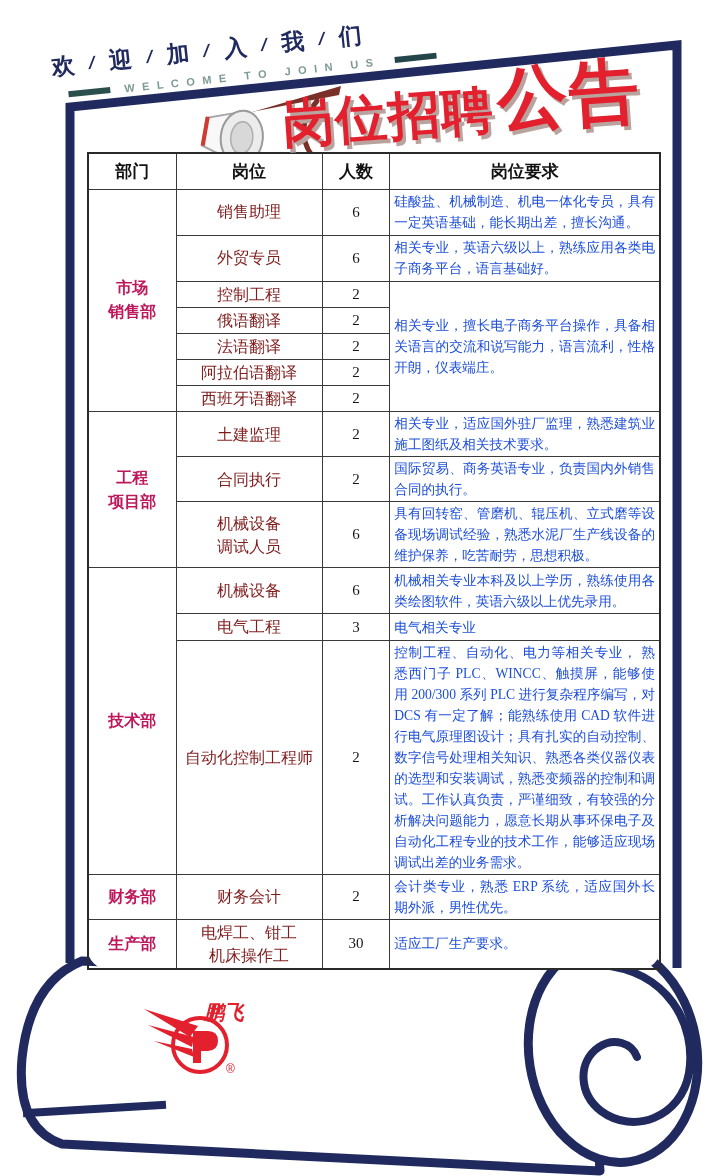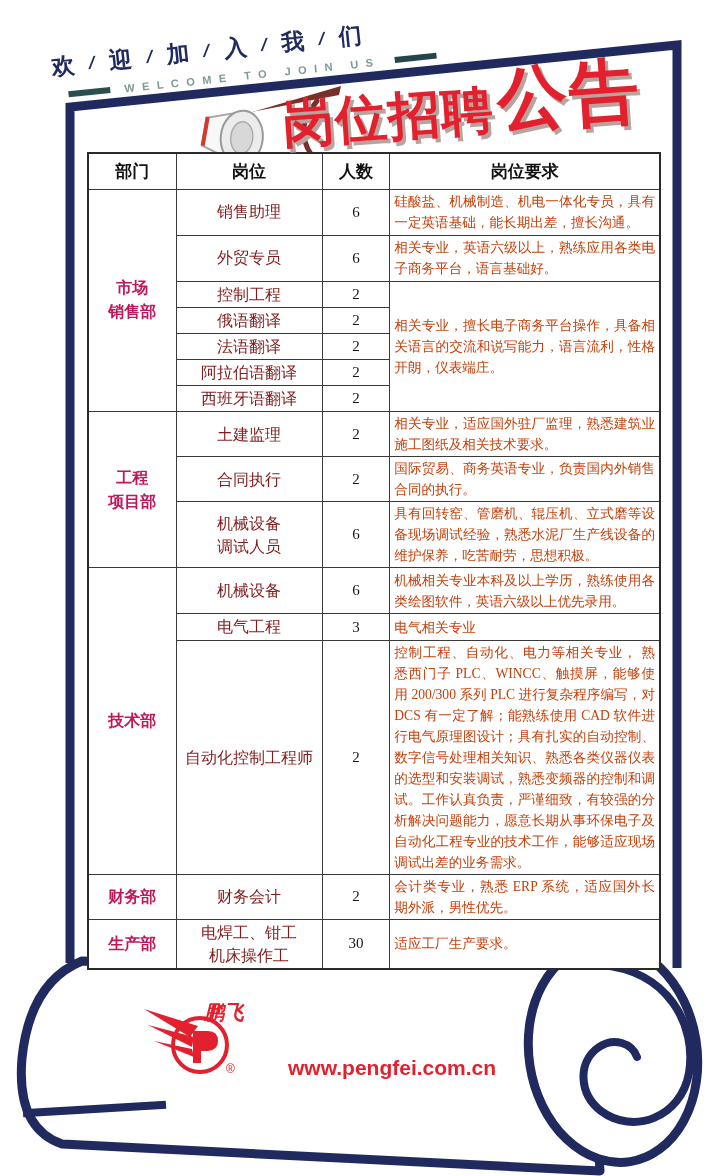--- a/index.html
+++ b/index.html
@@ -18,29 +18,29 @@
 
   
   .title{position:absolute;left:284px;top:80px;display:flex;align-items:flex-end;transform:rotate(-4deg);
          transform-origin:left bottom;z-index:3;color:#e2202e;font-weight:900;line-height:1;
          text-shadow:3px 4px 0 #b9a39e;}
   .title .t1{font-size:52px;letter-spacing:1px;}
   .title .t2{font-size:70px;letter-spacing:2px;margin-left:4px;}
 
   
   table.jobs{position:absolute;left:87px;top:152px;width:574px;border-collapse:collapse;z-index:2;
-             background:#fff;font-family:"Liberation Serif","DejaVu Serif",serif;}
+             background:#fff;font-family:"Liberation Serif","DejaVu Serif",serif;border-radius:23px;}
   table.jobs th,table.jobs td{border:1px solid #3a3a3a;padding:1px 4px;}
   table.jobs{border:2px solid #2a2a2a;}
   th.col{font-family:"Liberation Sans","DejaVu Sans",sans-serif;font-weight:bold;font-size:17px;color:#111;}
   td.dept{font-family:"Liberation Sans","DejaVu Sans",sans-serif;font-weight:bold;font-size:16px;
           color:#be185d;text-align:center;width:82px;line-height:1.5;}
   td.pos{font-size:16px;color:#7f1d1d;text-align:center;width:143px;line-height:1.45;}
   td.cnt{font-size:15px;color:#161616;text-align:center;width:61px;}
-  td.req{font-size:13.6px;color:#c2410c;text-align:justify;line-height:21px;width:272px;padding:2px 7px;}
+  td.req{font-size:13.6px;color:#1d4ed8;text-align:justify;line-height:21px;width:272px;padding:2px 7px;}
 
   
   .footer-name{position:absolute;left:222px;top:1020px;z-index:3;color:#1c2f6e;font-weight:900;
                font-size:25px;letter-spacing:0.5px;}
   .footer-site{position:absolute;left:288px;top:1056px;z-index:3;color:#e2202e;font-weight:900;font-size:21px;}
   .logo{position:absolute;left:138px;top:993px;z-index:3;}
 </style>
 </head>
 <body>
 
@@ -210,15 +210,14 @@
   <svg class="logo" width="120" height="100" viewBox="0 0 120 100">
     <circle cx="62" cy="52" r="27" fill="none" stroke="#e2202e" stroke-width="4"></circle>
     <polygon points="60,33 6,16 52,44" fill="#e2202e"></polygon>
     <polygon points="56,44 10,32 54,54" fill="#e2202e"></polygon>
     <polygon points="54,56 16,48 56,64" fill="#e2202e"></polygon>
     <path d="M55,38 L70,38 Q80,38 80,48 Q80,57 70,58 L63,58 L63,70 L55,70 Z" fill="#e2202e"></path>
     <text x="66" y="26" font-size="20" font-weight="bold" fill="#e2202e" font-style="italic" font-family="Liberation Sans, DejaVu Sans, sans-serif">鹏飞</text>
     <text x="88" y="80" font-size="12" fill="#e2202e" font-family="Liberation Sans, DejaVu Sans, sans-serif">®</text>
   </svg>
 
-  <div class="footer-site">www.pengfei.com.cn</div>
 
 </div>
 
 </body></html>

